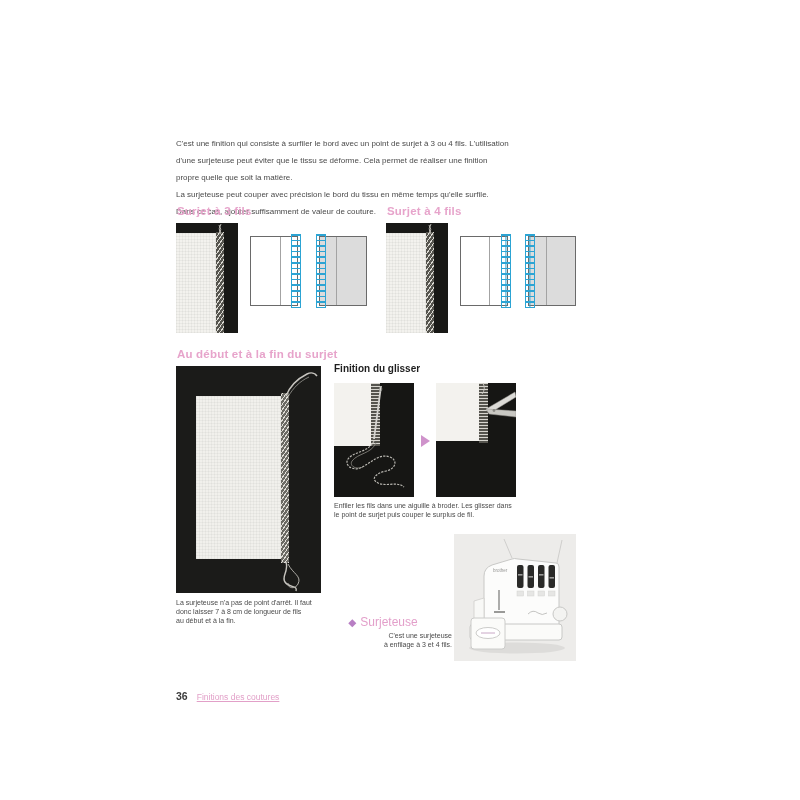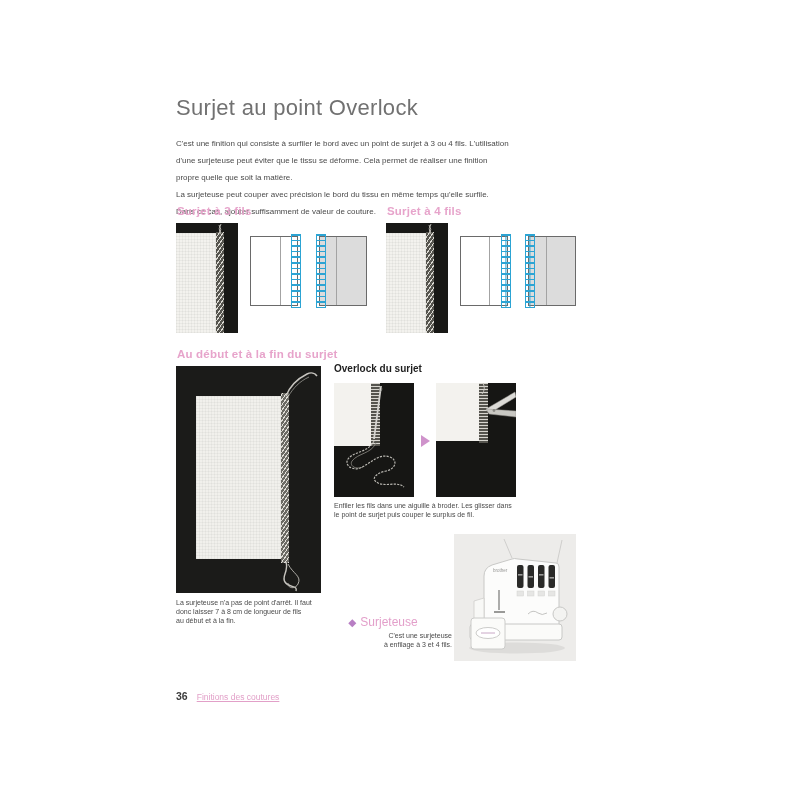--- a/index.html
+++ b/index.html
@@ -73,21 +73,20 @@
 
   
   .machine{left:454px;top:534px;width:122px;height:127px;background:#edecea;}
   svg{display:block;}
 </style>
 </head>
 <body>
 
 <div class="page">
 
-  <div class="abs title">Surjet au point Overlock</div>
 
   <div class="abs intro ml">C'est une finition qui consiste à surfiler le bord avec un point de surjet à 3 ou 4 fils. L'utilisation
 d'une surjeteuse peut éviter que le tissu se déforme. Cela permet de réaliser une finition
 propre quelle que soit la matière.
 La surjeteuse peut couper avec précision le bord du tissu en même temps qu'elle surfile.
 Dans ce cas, ajouter suffisamment de valeur de couture.</div>
 
   <div class="abs pink-h h-3fils">Surjet à 3 fils</div>
   <div class="abs photo p3">
     <div class="fabric"></div>
@@ -130,21 +129,21 @@
       <path d="M110 30 C114 20 121 13 131 8 C135 6 139 7 141 10" stroke="#c7c5bf" stroke-width="1.4" fill="none"></path>
       <path d="M112 31 C117 22 124 15 133 11" stroke="#9b9993" stroke-width=".8" fill="none"></path>
       <path d="M110 196 C113 206 105 210 109 216 C113 222 122 219 120 225" stroke="#c7c5bf" stroke-width="1.4" fill="none"></path>
       <path d="M112 198 C117 208 126 210 122 218 C119 224 111 222 112 217" stroke="#b0aea8" stroke-width="1" fill="none"></path>
     </svg>
   </div>
   <div class="abs caption ml cap-debut">La surjeteuse n'a pas de point d'arrêt. Il faut
 donc laisser 7 à 8 cm de longueur de fils
 au début et à la fin.</div>
 
-  <div class="abs h-finition">Overlock du surjet</div>
+  <div class="abs h-finition">Finition du glisser</div>
 
   <div class="abs pA">
     <svg width="80" height="114" viewBox="0 0 80 114">
       <rect width="80" height="114" fill="#161614"></rect>
       <rect x="0" y="0" width="37" height="63" fill="#f3f2ee"></rect>
       <rect x="37" y="0" width="9" height="63" fill="#55544e"></rect>
       <line x1="41.5" y1="0" x2="41.5" y2="63" stroke="#d8d6d0" stroke-width="9" stroke-dasharray="1 2"></line>
       <line x1="47" y1="3" x2="40" y2="56" stroke="#d6d5d1" stroke-width="1.8"></line>
       <ellipse cx="46.6" cy="6" rx="1.2" ry="2.2" fill="none" stroke="#9a9993" stroke-width=".7"></ellipse>
       <path d="M40 58 C34 70 20 68 14 76 C10 82 18 88 26 85 C38 80 44 70 56 74 C64 77 62 86 52 88 C42 90 36 96 44 100 C52 104 64 98 70 104" stroke="#b9b7b1" stroke-width="1.2" fill="none" stroke-dasharray="2.2 1.2"></path>

